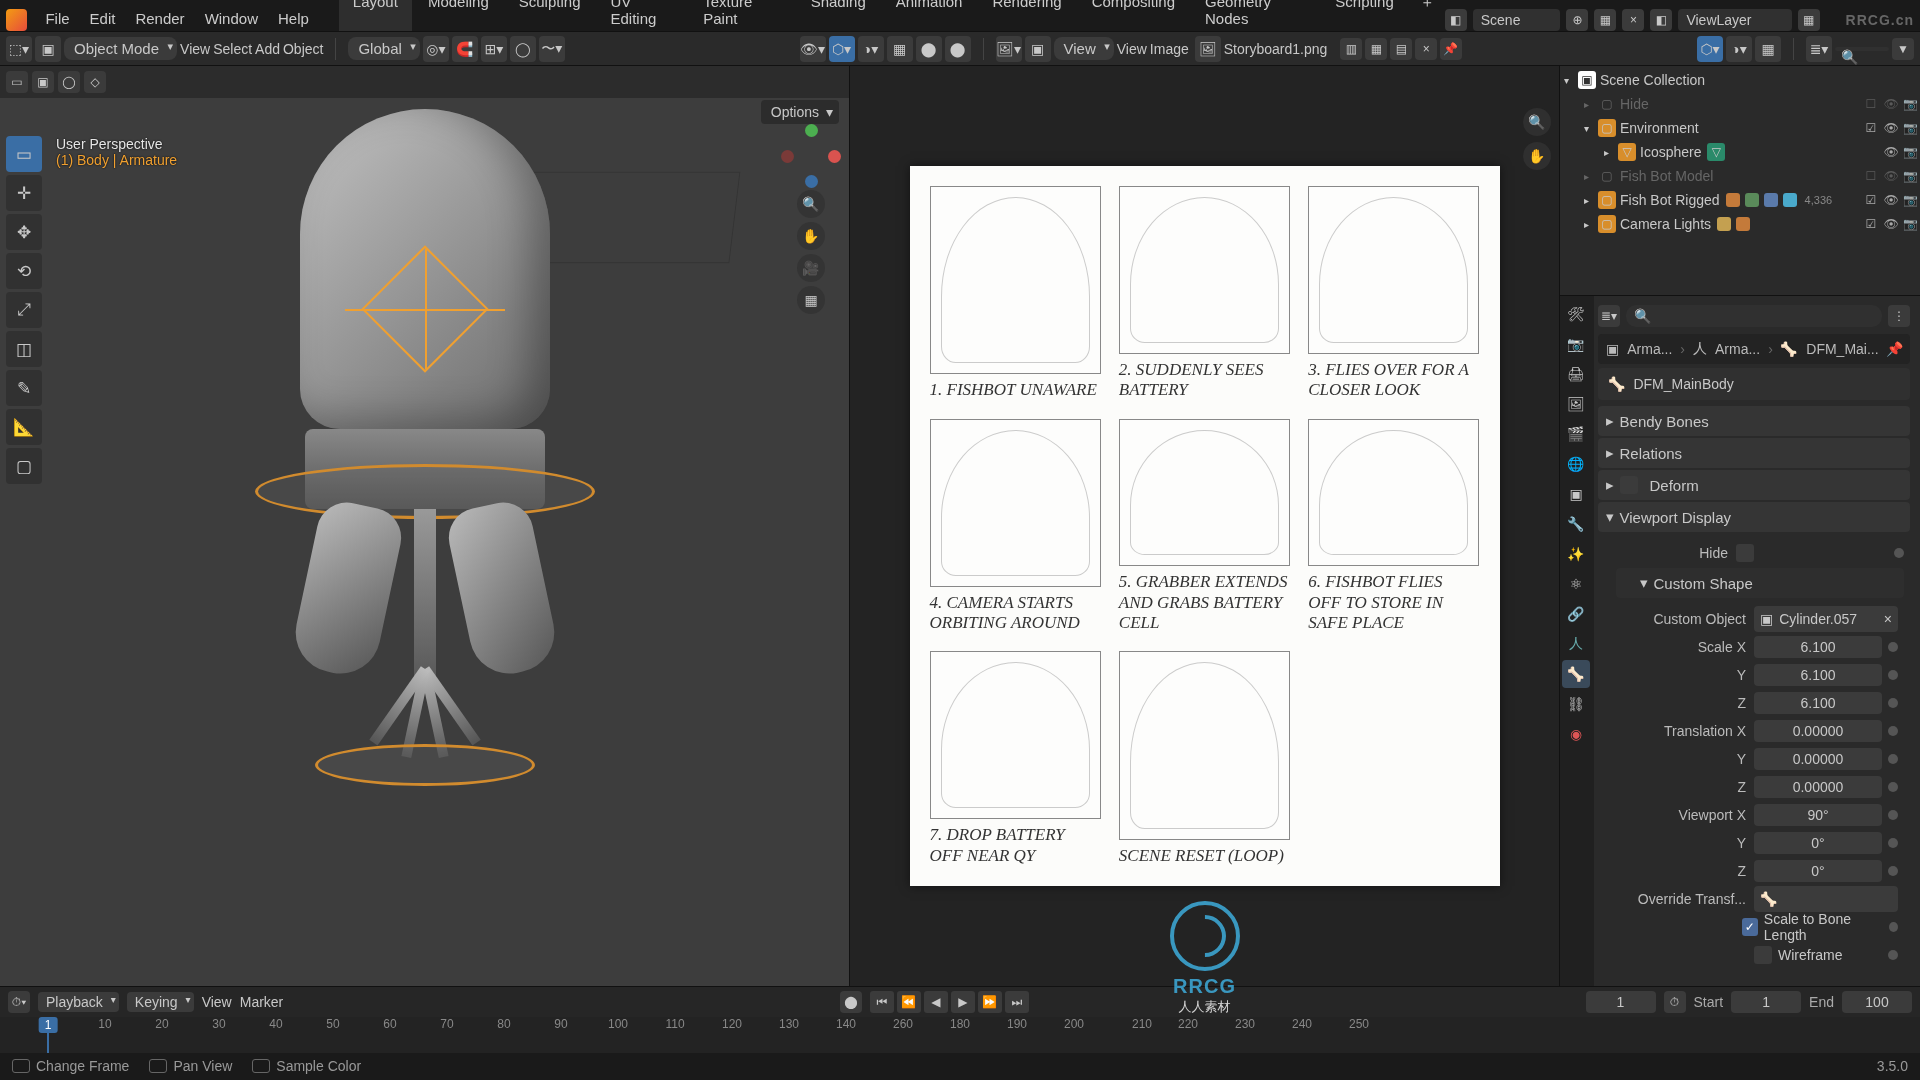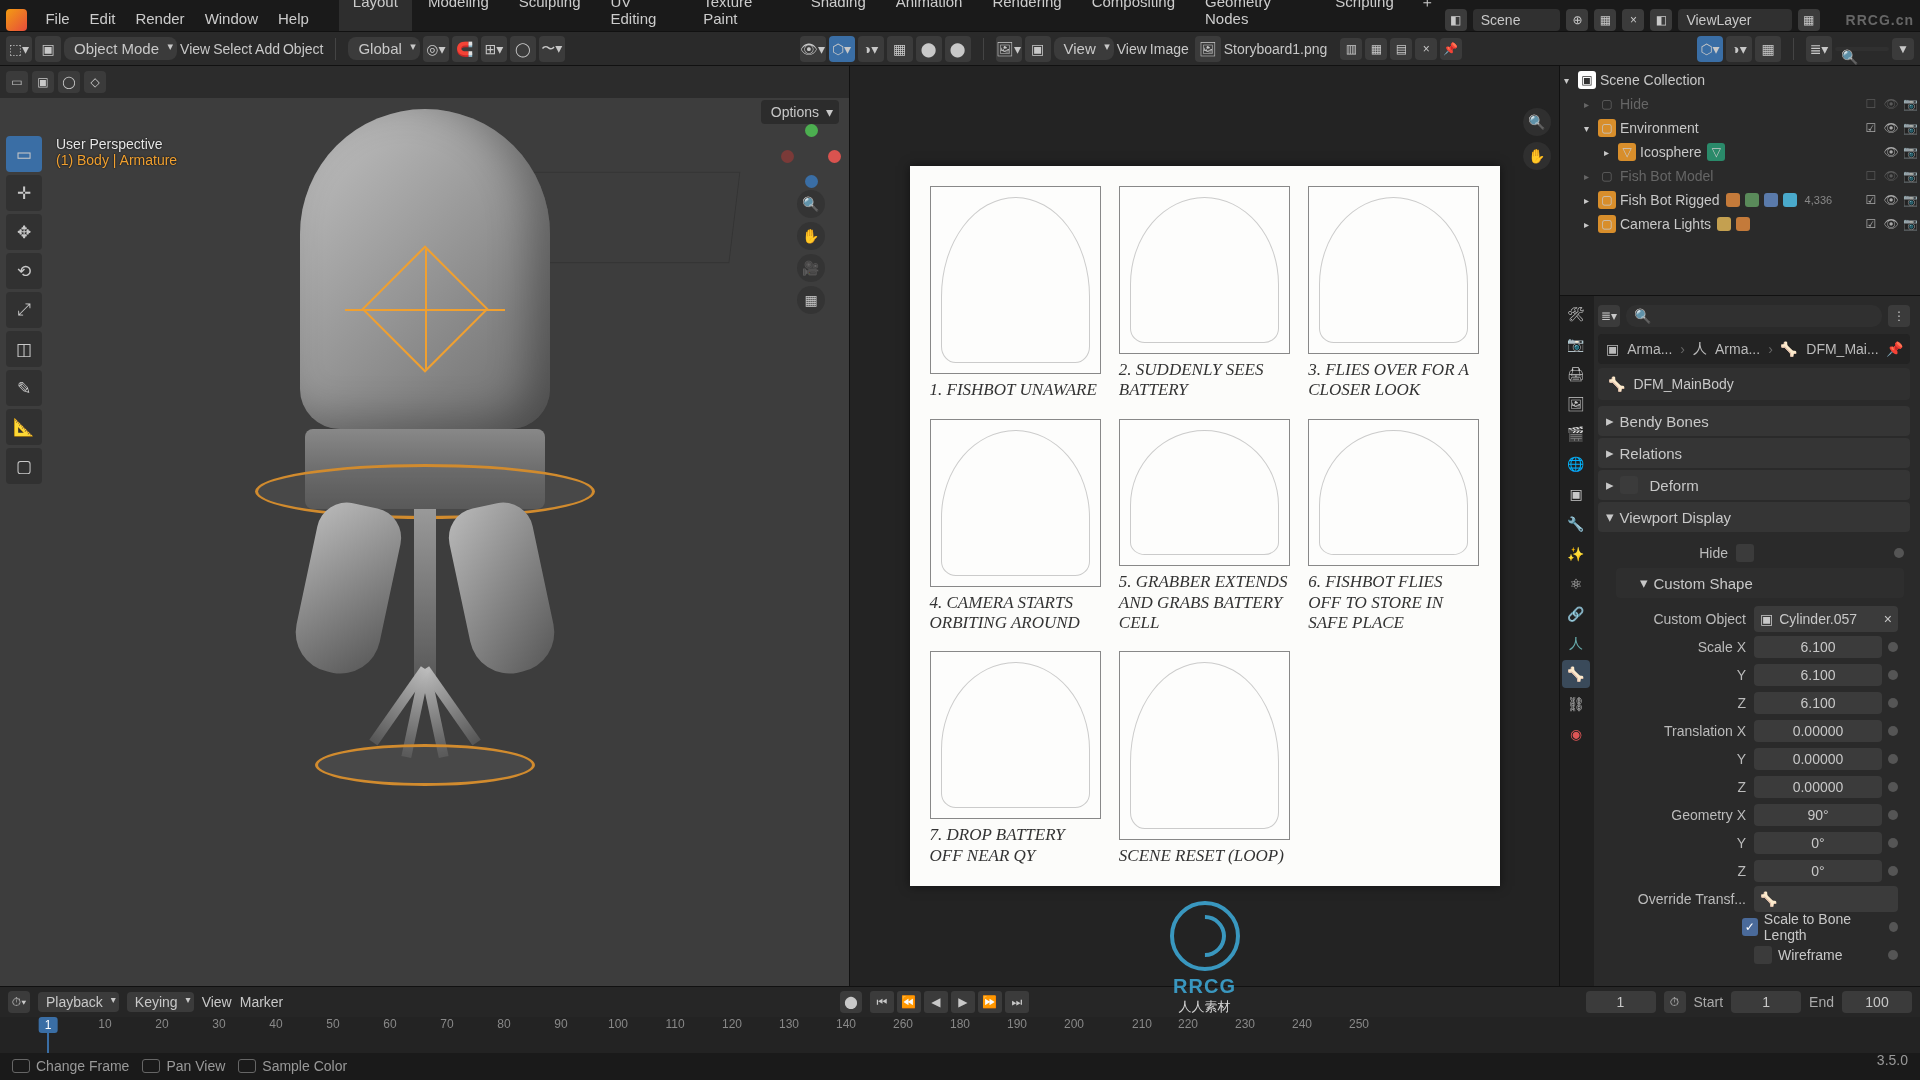--- a/index.html
+++ b/index.html
@@ -125,21 +125,21 @@
 .playctrl { display:flex; gap:3px; }
 .playctrl .pb { width:24px; height:22px; background:#3b3b3b; border-radius:3px; display:flex; align-items:center; justify-content:center; font-size:12px; }
 .framefield { background:#3b3b3b; border-radius:4px; width:70px; height:22px; text-align:center; line-height:22px; font-size:14px; }
 .tlhdr .lab { font-size:14px; color:#aaa;text-align:right; }
 .tlruler { height:36px; position:relative; background:#232323; }
 .tlruler .tick { position:absolute; top:0; font-size:12px; color:#888; transform:translateX(-50%); }
 .cursorflag { position:absolute; top:0; background:#3a6ea5; color:#fff; font-size:12px; padding:1px 6px; border-radius:3px; transform:translateX(-50%); }
 .cursorline { position:absolute; top:16px; bottom:0; width:2px; background:#3a6ea5; transform:translateX(-50%); }
 
 
-.status { height:28px; background:#1a1a1a; display:flex; padding:0 12px; gap:13px; font-size:14px; color:#999; }
+.status { height:28px; background:#1a1a1a; display:flex; align-items:center; padding:0 12px; gap:20px; font-size:14px; color:#999; }
 .status .grp { display:flex; align-items:center; gap:6px; }
 .status .micon { width:18px; height:14px; border:1px solid #666; border-radius:3px; }
 .status .ver { margin-left:auto; }
 
 
 .flexsp { flex:1; }
 </style>
 </head>
 <body>
 
@@ -563,21 +563,21 @@
                   <div class="lbl">Y</div>
                   <div class="val">0.00000</div>
                   <div class="dot"></div>
                 </div>
               <div class="proprow">
                   <div class="lbl">Z</div>
                   <div class="val">0.00000</div>
                   <div class="dot"></div>
                 </div>
               <div class="proprow">
-                  <div class="lbl">Geometry X</div>
+                  <div class="lbl">Viewport X</div>
                   <div class="val">90°</div>
                   <div class="dot"></div>
                 </div>
               <div class="proprow">
                   <div class="lbl">Y</div>
                   <div class="val">0°</div>
                   <div class="dot"></div>
                 </div>
               <div class="proprow">
                   <div class="lbl">Z</div>

